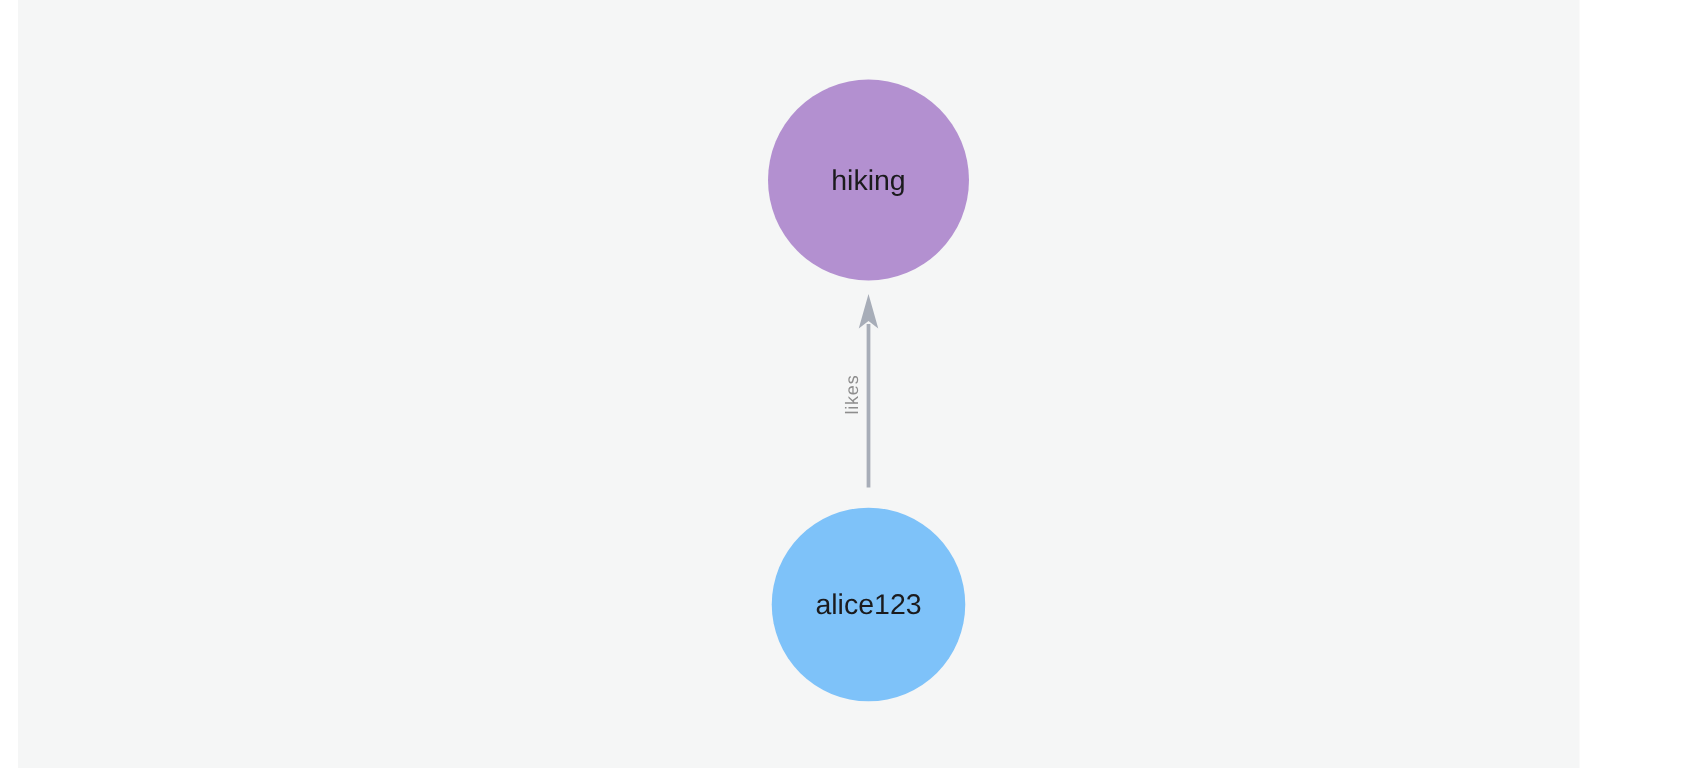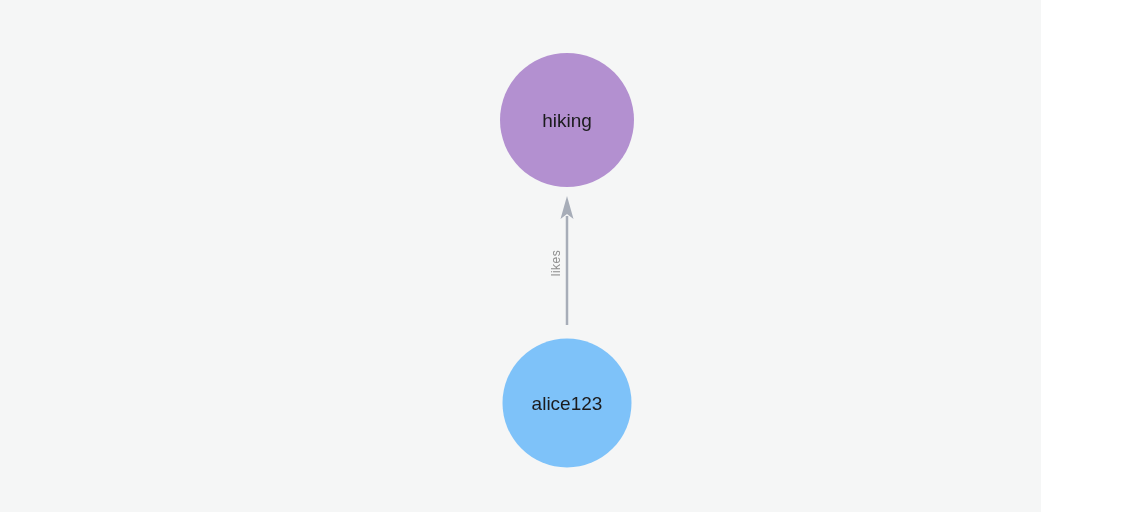--- a/index.html
+++ b/index.html
@@ -6,20 +6,21 @@
     margin: 0;
     padding: 0;
     font-family: "Liberation Sans", sans-serif;
   }
   .canvas {
     position: relative;
     width: 1041px;
     height: 512px;
     background: #f5f6f6;
     overflow: hidden;
+    margin-left: 12px;
   }
   svg {
     display: block;
   }
   .node-circle {
     cursor: pointer;
   }
   .node-label {
     font-size: 19px;
     font-family: "Liberation Sans", sans-serif;

